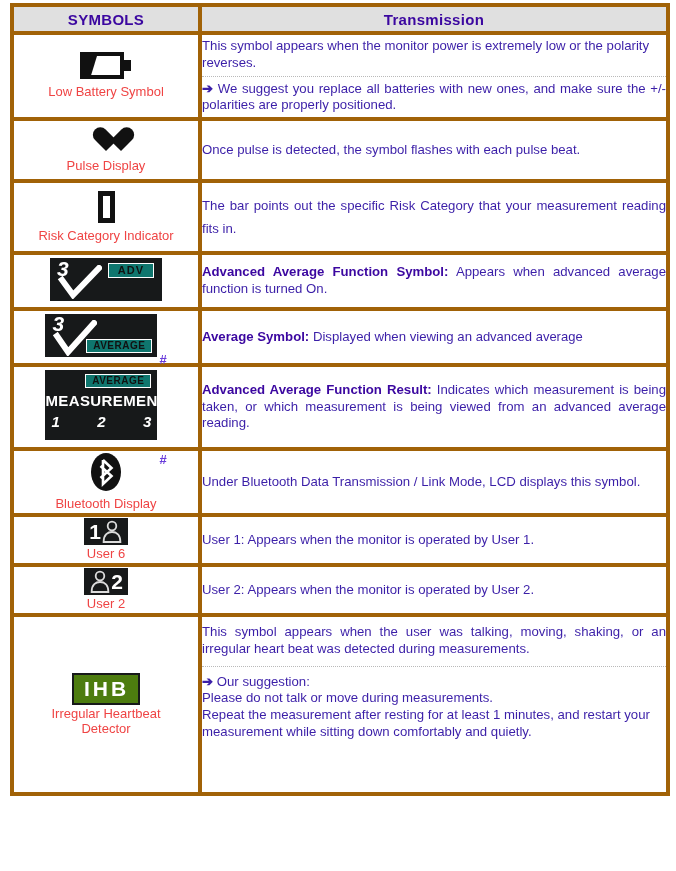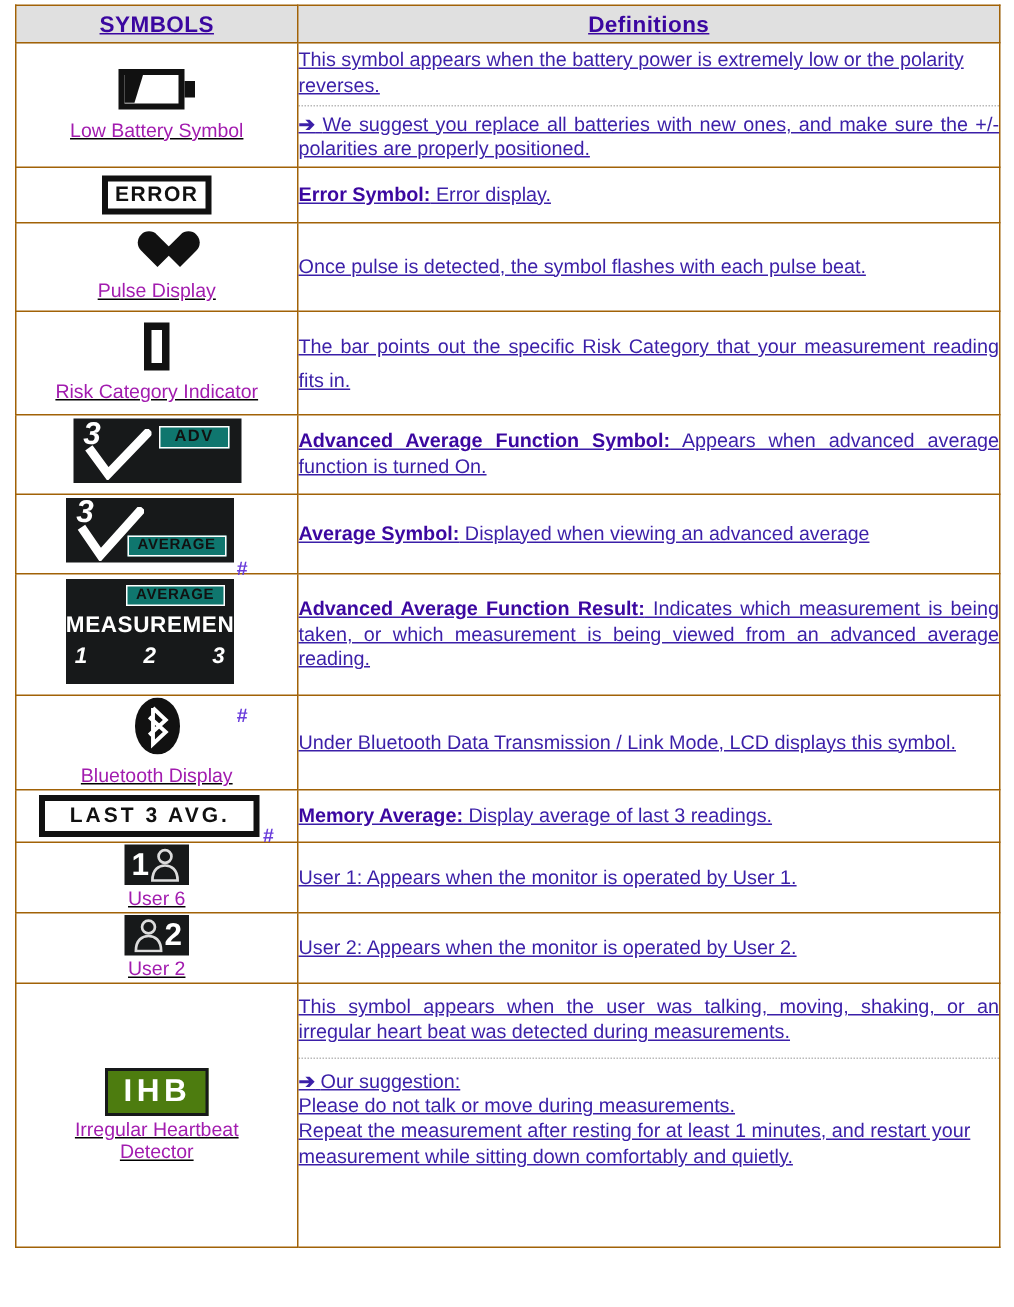--- a/index.html
+++ b/index.html
@@ -20,24 +20,23 @@
     background: #ffffff;
   }
   table.symbols-table {
     border-collapse: collapse;
     table-layout: fixed;
     width: 656px;
     margin: 3px 0 0 10px;
   }
   table.symbols-table td,
   table.symbols-table th {
-    border: 1px solid #a16207;
+    border: 4px solid #a16207;
     vertical-align: middle;
     padding: 0;
-    text-decoration: underline;
   }
   col.c-sym { width: 188px; }
   col.c-def { width: 468px; }
 
   th.hdr {
     background: #e0e0e0;
     color: #3b07a0;
     font-weight: bold;
     font-size: 15px;
     text-align: center;
@@ -52,21 +51,21 @@
   td.def-cell {
     padding: 4px 6px 4px 8px;
     color: #3b1fa8;
     font-size: 13.2px;
     line-height: 1.27;
   }
   .def-just { text-align: justify; }
   .def-para { margin: 0; }
   .def-para + .def-para { margin-top: 3px; }
   .lbl {
-    color: #a21caf;
+    color: #ef4444;
     font-size: 13px;
     line-height: 1.15;
     display: block;
     margin-top: 2px;
   }
   b.lead { color: #3b07a0; font-weight: bold; }
   .arrow { font-weight: bold; }
   .small-inline { font-size: 13px; }
   .hash {
     color: #6a3ddb;
@@ -296,51 +295,43 @@
 
 <div class="page">
   <table class="symbols-table">
     <colgroup>
         <col class="c-sym">
         <col class="c-def">
       </colgroup>
     <thead>
       <tr>
         <th class="hdr">SYMBOLS</th>
-        <th class="hdr">Definitions</th>
+        <th class="hdr">Transmission</th>
       </tr>
     </thead>
     <tbody>
 
       <tr>
         <td class="sym-cell" style="height:82px">
           <span class="icon-wrap">
             <span class="battery">
               <span class="body"></span>
               <span class="fill"></span>
               <span class="tip"></span>
             </span>
           </span>
           <span class="lbl">Low Battery Symbol</span>
         </td>
         <td class="def-cell">
-          <p class="def-para">This symbol appears when the battery power is extremely low or the polarity reverses.</p>
+          <p class="def-para">This symbol appears when the monitor power is extremely low or the polarity reverses.</p>
           <div class="divider-dotted"></div>
           <p class="def-para def-just"><span class="arrow">➔</span> <span>We suggest you replace all batteries with new ones, and make sure the +/- polarities are properly positioned.</span></p>
         </td>
       </tr>
 
-      <tr>
-        <td class="sym-cell" style="height:36px">
-          <span class="lcdbox">ERROR</span>
-        </td>
-        <td class="def-cell">
-          <p class="def-para"><b class="lead">Error Symbol:</b><span> Error display.</span></p>
-        </td>
-      </tr>
 
       <tr>
         <td class="sym-cell" style="height:58px">
           <span class="icon-wrap"><span class="heart"></span></span>
           <span class="lbl">Pulse Display</span>
         </td>
         <td class="def-cell">
           <p class="def-para def-just">Once pulse is detected, the symbol flashes with each pulse beat.</p>
         </td>
       </tr>
@@ -410,28 +401,20 @@
               <path d="M12 7 L12 31 L20.5 23 L9.5 13 M12 7 L20.5 15 L9.5 25" stroke="#ffffff" stroke-width="2.6" fill="none" stroke-linejoin="miter" stroke-linecap="butt"></path>
             </svg>
           </span>
           <span class="lbl">Bluetooth Display</span>
         </td>
         <td class="def-cell">
           <p class="def-para def-just">Under Bluetooth Data Transmission / Link Mode, LCD displays this symbol.</p>
         </td>
       </tr>
 
-      <tr>
-        <td class="sym-cell" style="height:34px">
-          <span class="lcdbox wide">LAST 3 AVG.</span><span class="hash">#</span>
-        </td>
-        <td class="def-cell">
-          <p class="def-para"><b class="lead">Memory Average:</b><span> Display average of last 3 readings.</span></p>
-        </td>
-      </tr>
 
       <tr>
         <td class="sym-cell" style="height:46px">
           <span class="usertile">
             <span class="unum">1</span><svg width="22" height="23" viewBox="0 0 22 23">
               <circle cx="11" cy="6" r="4.3" fill="none" stroke="#dcdcdc" stroke-width="1.8"></circle>
               <path d="M2.6 22 C2.6 14.5 7 12 11 12 C15 12 19.4 14.5 19.4 22 Z" fill="none" stroke="#dcdcdc" stroke-width="1.8"></path>
             </svg>
           </span>
           <span class="lbl">User 6</span>

